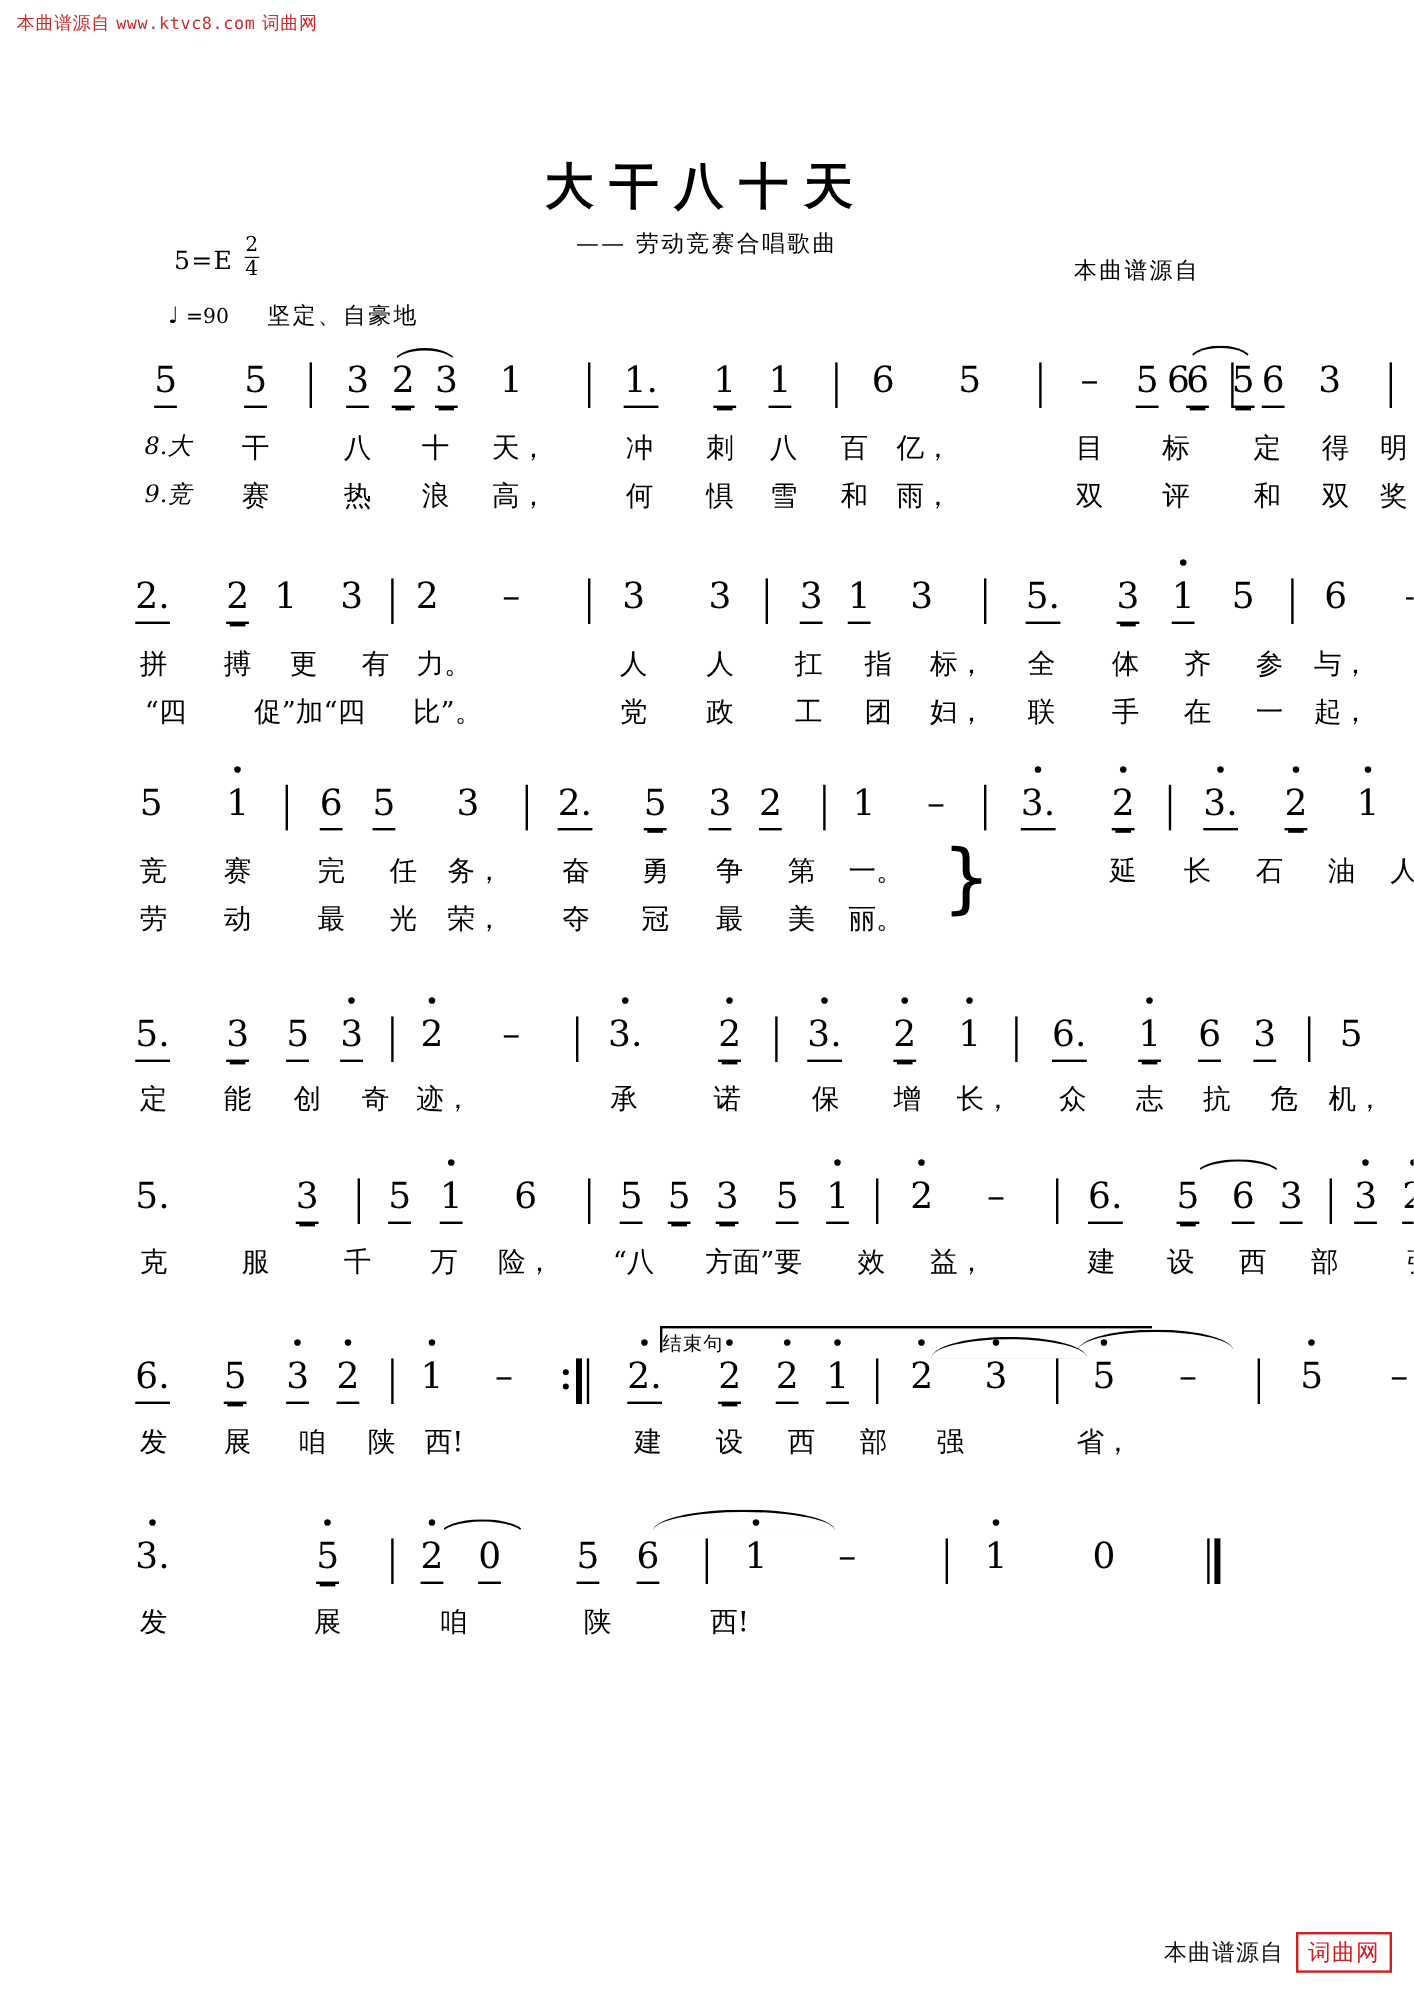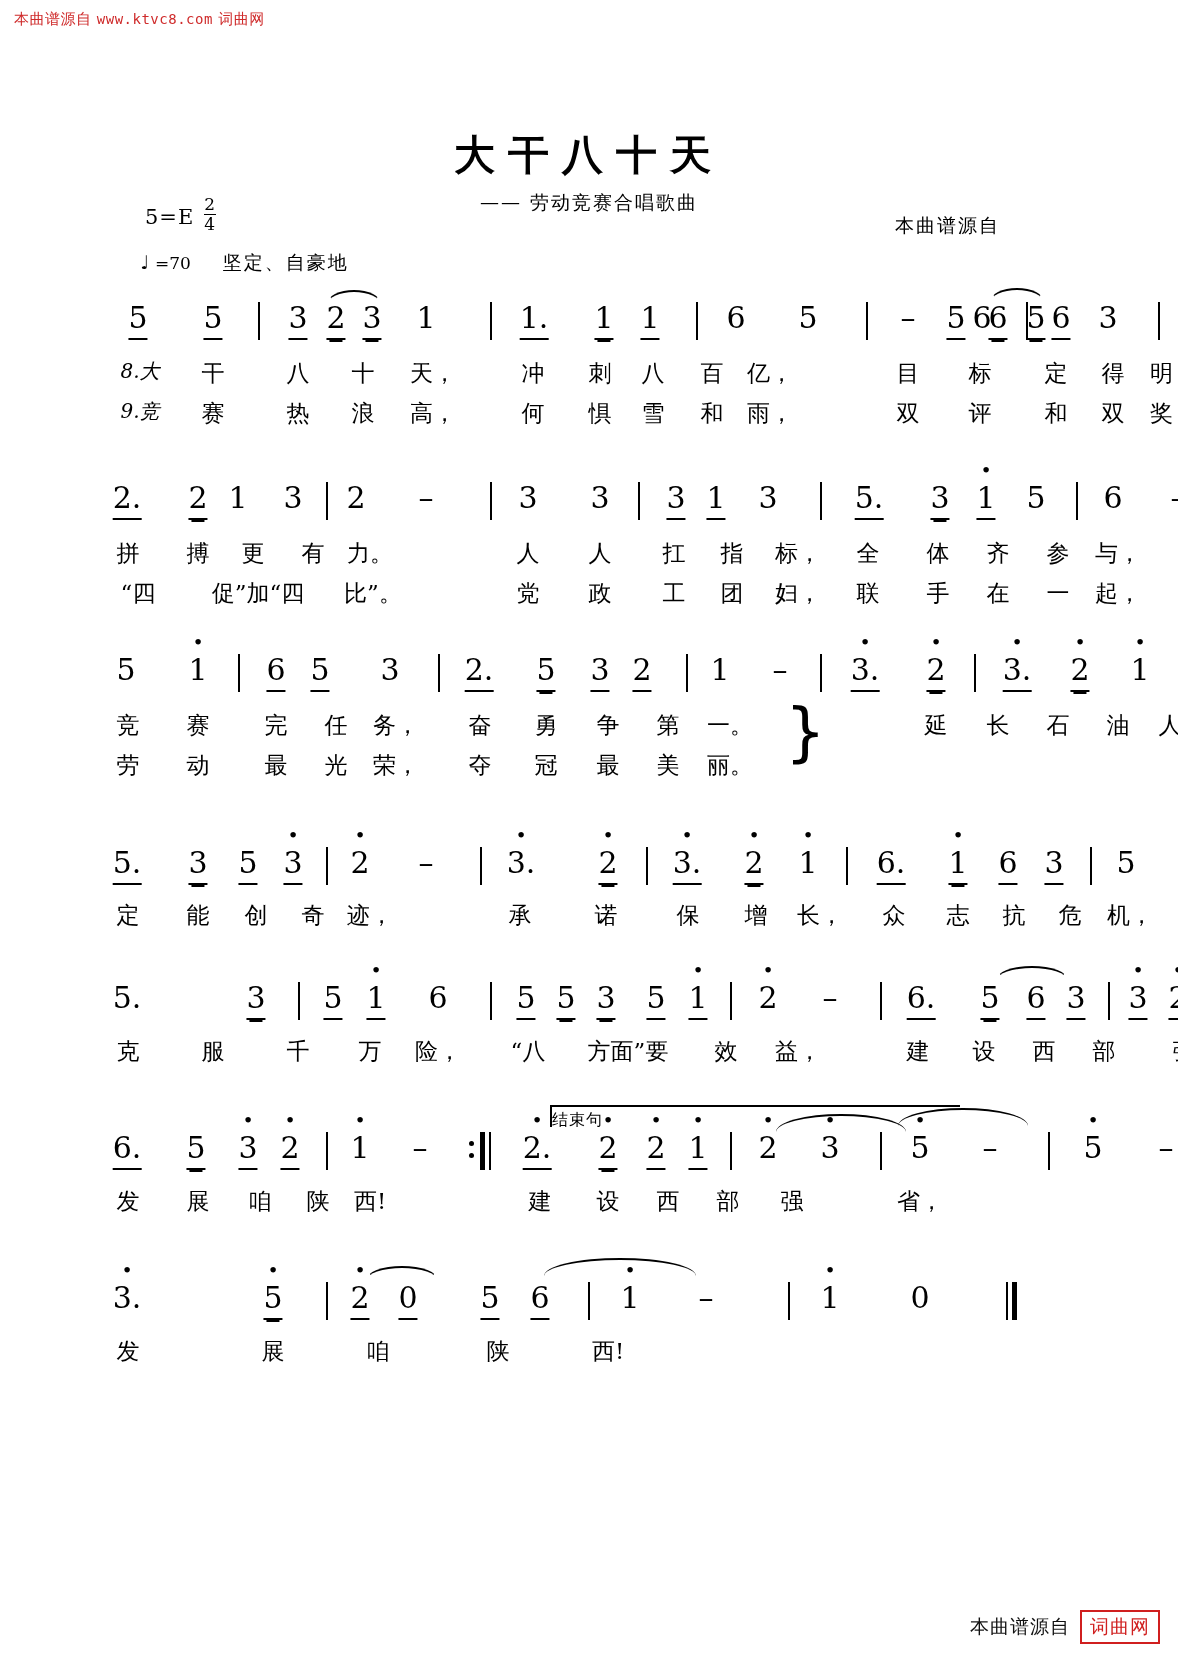--- a/index.html
+++ b/index.html
@@ -257,21 +257,21 @@
 <div class="keysig">
   <span>5=E</span>
   <span class="timesig">
     <span class="num">2</span>
     <span class="den">4</span>
   </span>
 </div>
 
 <div class="tempo">
   <span class="qnote">♩</span>
-  <span>=70</span>
+  <span>=90</span>
   <span class="expr">坚定、自豪地</span>
 </div>
 
 <div class="system" style="top:300px;">
   <div class="noterow">
     <span class="tok" style="left:30px;"><span class="n u1">5</span></span>
     <span class="tok" style="left:105px;"><span class="n u1">5</span></span>
     <div class="bar" style="left:150px;"></div>
     <span class="tok" style="left:190px;"><span class="n u1">3</span></span>
     <span class="tok" style="left:228px;"><span class="n u2">2</span></span>

